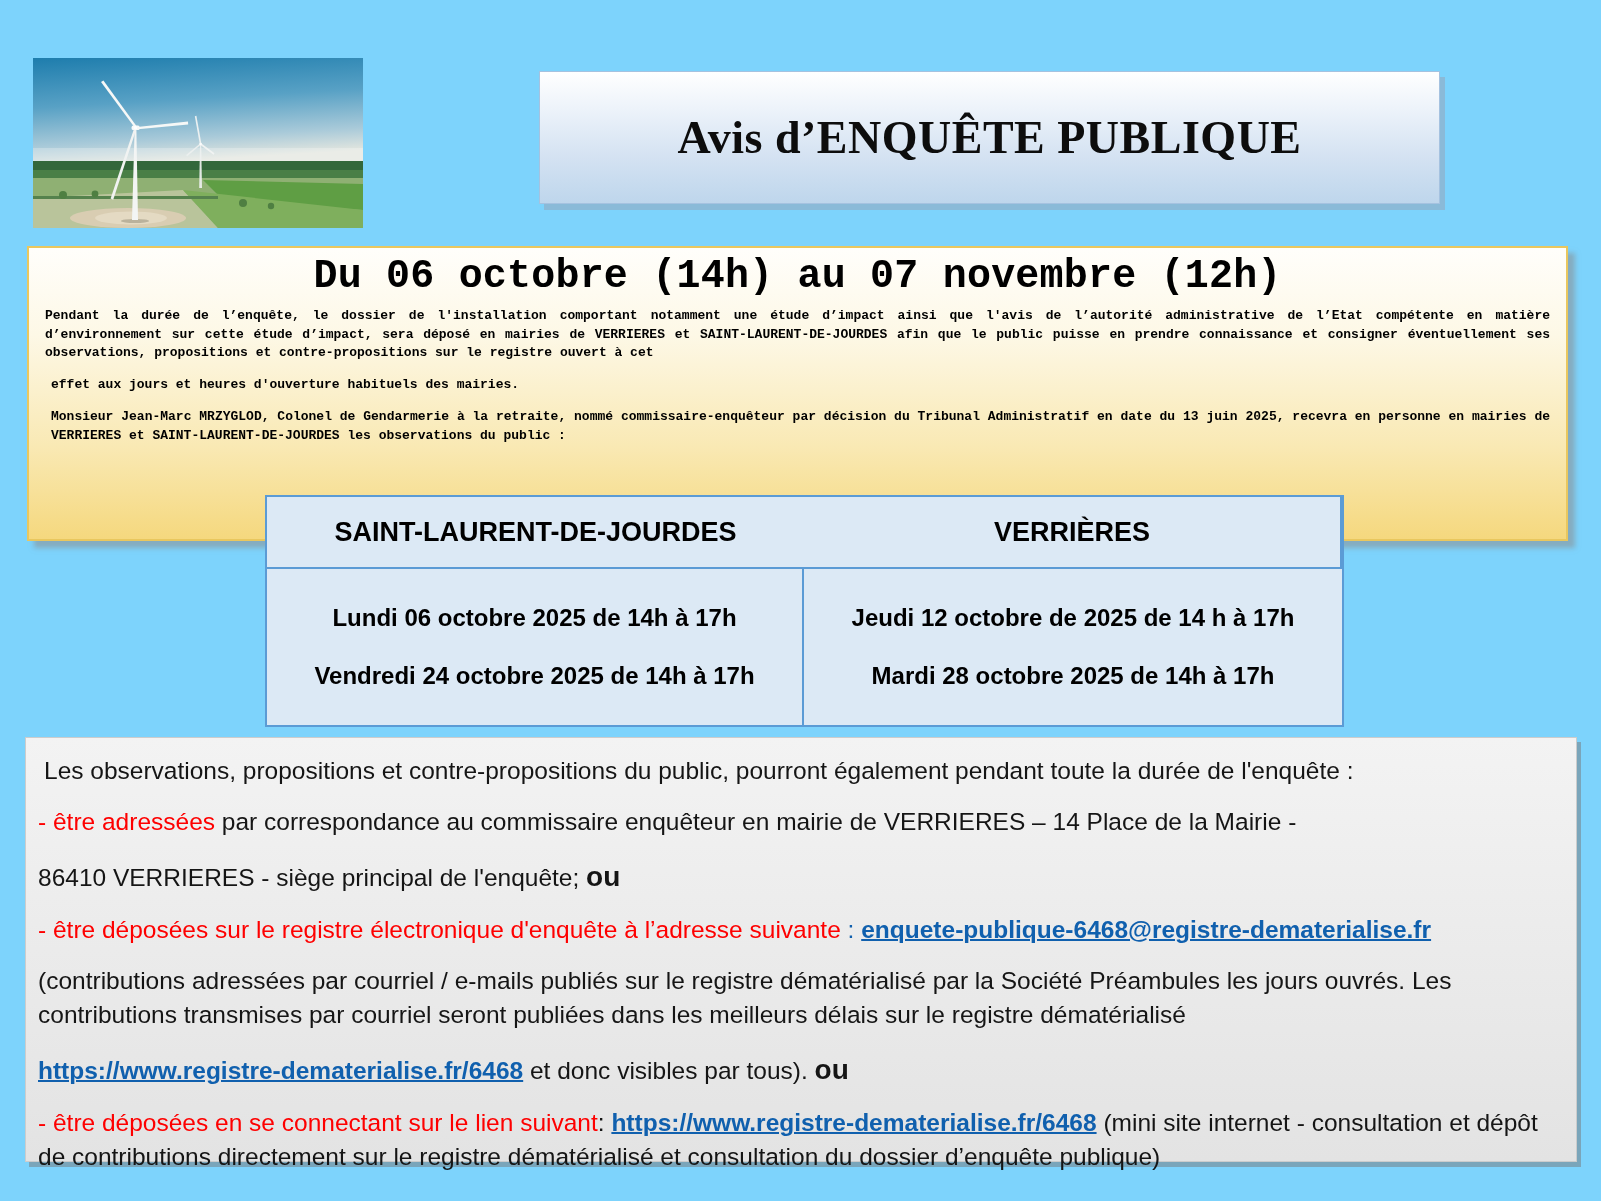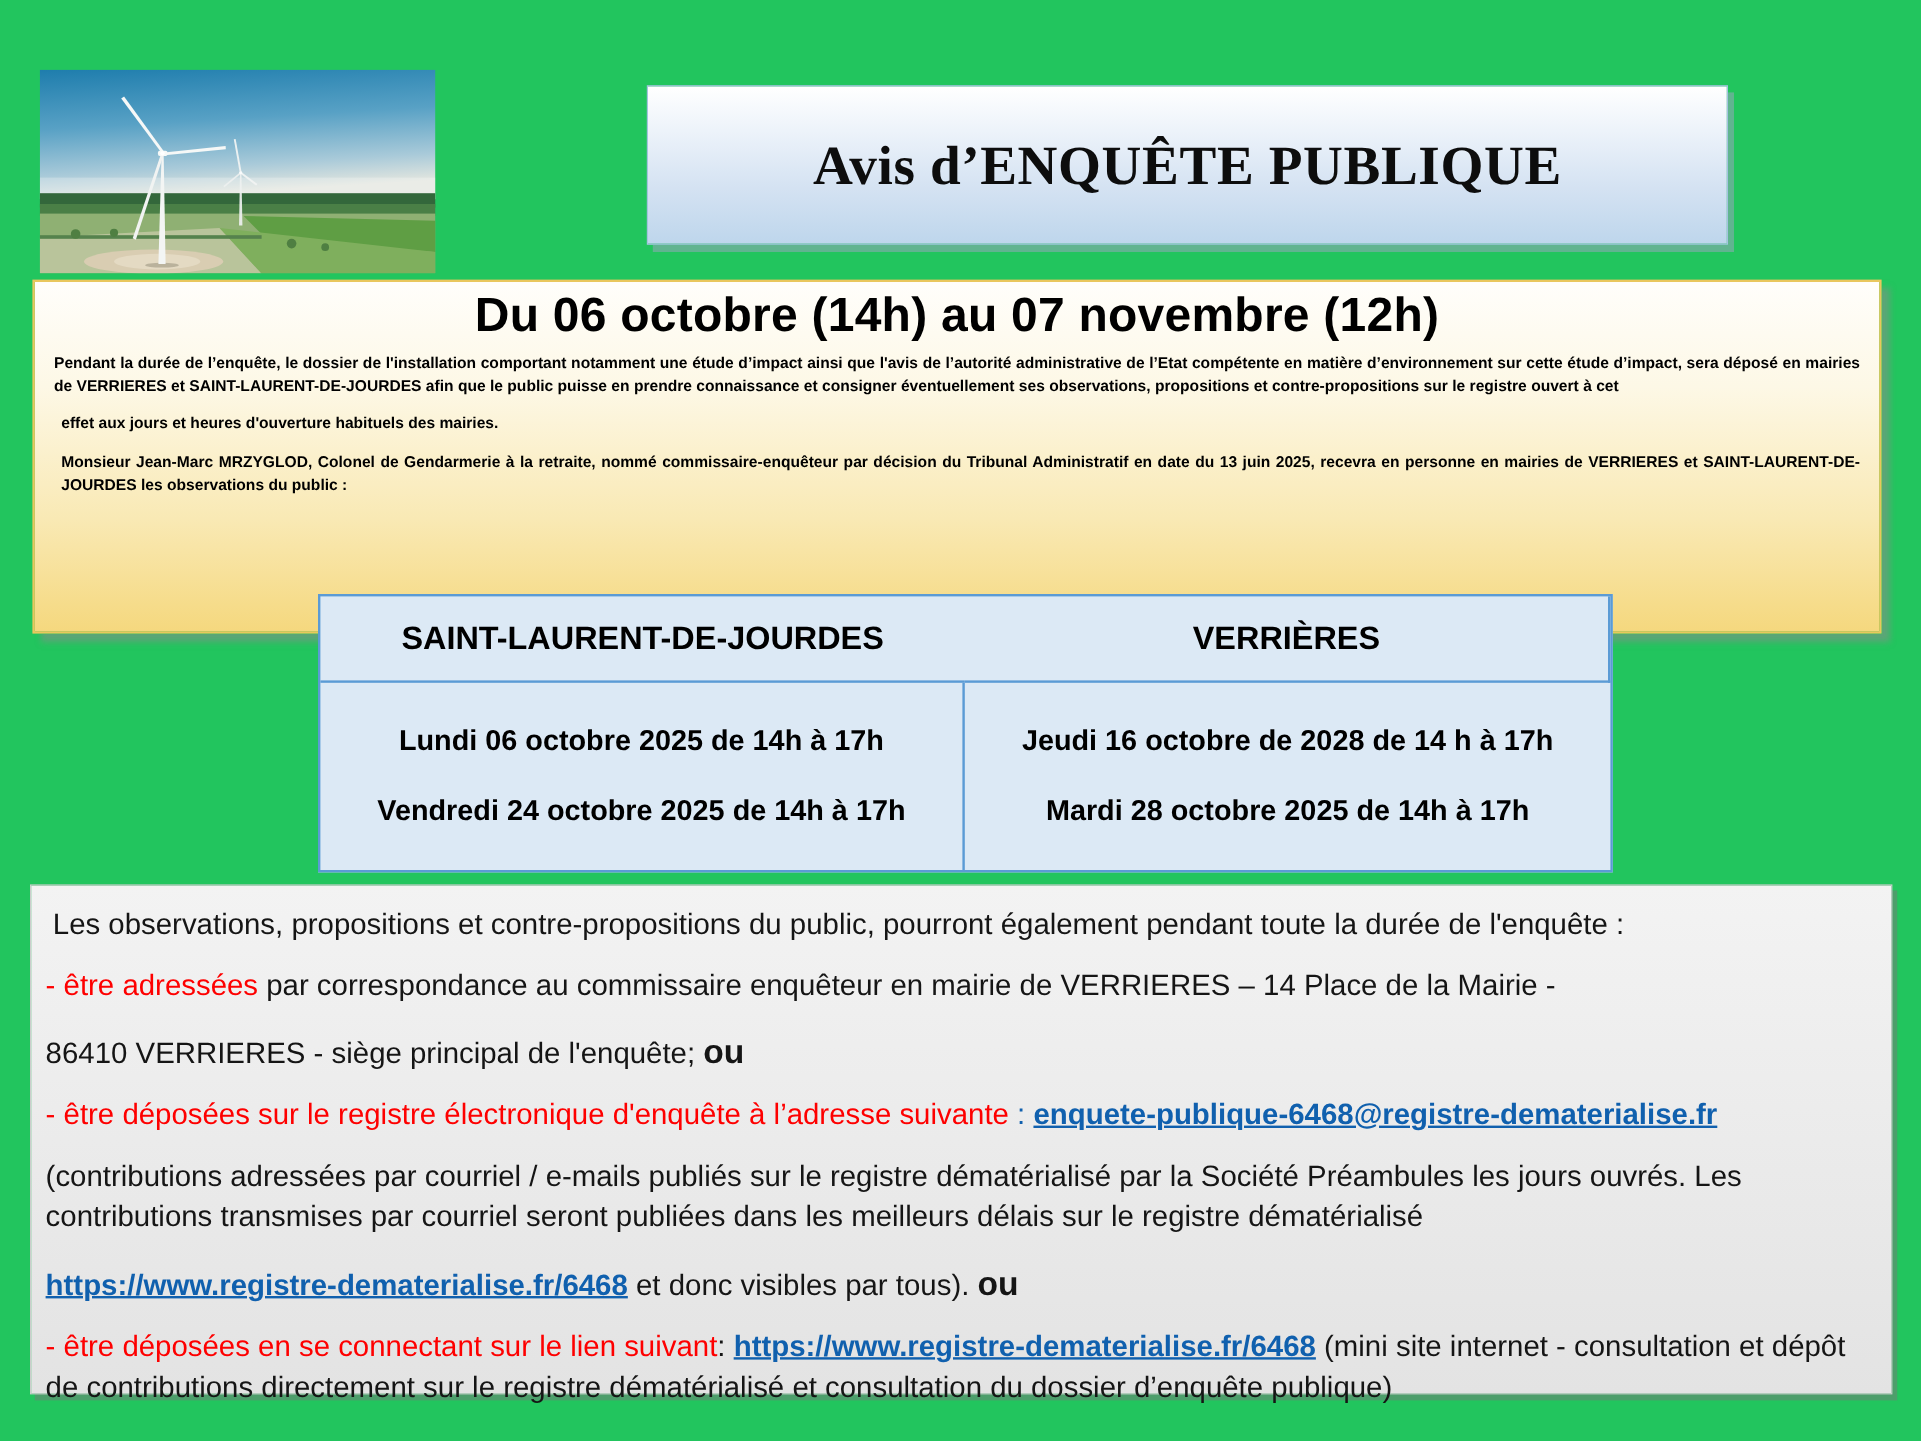--- a/index.html
+++ b/index.html
@@ -1,18 +1,18 @@
 <!DOCTYPE html>
 <html><head>
 <meta charset="utf-8">
 <style>
   * { margin:0; padding:0; box-sizing:border-box; }
   html,body { background:#fff; }
   .page {
-    position:relative; width:1601px; height:1201px; background:#22c55e;
+    position:relative; width:1601px; height:1201px; background:#7dd3fc;
     font-family:"Liberation Sans", sans-serif; overflow:hidden; color:#000;
   }
 
   
   .photo {
     position:absolute; left:33px; top:58px; width:330px; height:170px;
     overflow:hidden;
   }
   .photo svg { display:block; width:100%; height:100%; }
 
@@ -24,25 +24,26 @@
     box-shadow:5px 6px 0 rgba(150,165,185,.55);
     display:flex; align-items:center; justify-content:center;
   }
   .banner-title {
     font-family:"Liberation Serif", serif; font-weight:bold;
     font-size:46px; color:#0d0d0d; letter-spacing:0.5px;
   }
 
   
   .notice {
-    position:absolute; left:27px; top:233px; width:1541px; height:295px;
+    position:absolute; left:27px; top:246px; width:1541px; height:295px;
     background:linear-gradient(180deg,#fffefb 0%,#fdf8e6 30%,#f9e9b4 68%,#f5d87e 100%);
     border:2px solid #e9c75e;
     box-shadow:7px 7px 5px rgba(140,140,140,.55);
     padding:4px 14px 0 14px;
+    font-family:Liberation Mono, monospace;
   }
   .notice-heading {
     text-align:center; font-weight:bold; font-size:40px; margin:2px 0 8px 0;
     letter-spacing:0.2px;
   }
   .notice p {
     font-weight:bold; font-size:13px; line-height:1.44;
     text-align:justify; margin:0 2px 13px 2px;
   }
   .notice p.nojust { text-align:left; }
@@ -148,21 +149,21 @@
   </div>
 
   <div class="schedule">
     <div class="th">SAINT-LAURENT-DE-JOURDES</div>
     <div class="th first">VERRIÈRES</div>
     <div class="td first">
       <span>Lundi 06 octobre 2025 de  14h à 17h</span>
       <span>Vendredi 24 octobre 2025 de  14h à 17h</span>
     </div>
     <div class="td">
-      <span>Jeudi 16 octobre de  2028 de 14 h à 17h</span>
+      <span>Jeudi 12 octobre de  2025 de 14 h à 17h</span>
       <span>Mardi 28 octobre 2025 de 14h à 17h</span>
     </div>
   </div>
 
   <div class="obsbox">
     <p class="indent1">Les observations, propositions et contre-propositions du public, pourront également pendant toute la durée de l'enquête :</p>
 
     <p><span class="red">- être adressées</span><span> par correspondance au commissaire enquêteur en mairie de VERRIERES – 14 Place de la Mairie -</span></p>
 
     <p><span>86410 VERRIERES - siège principal de l'enquête; </span><span class="b">ou</span></p>

